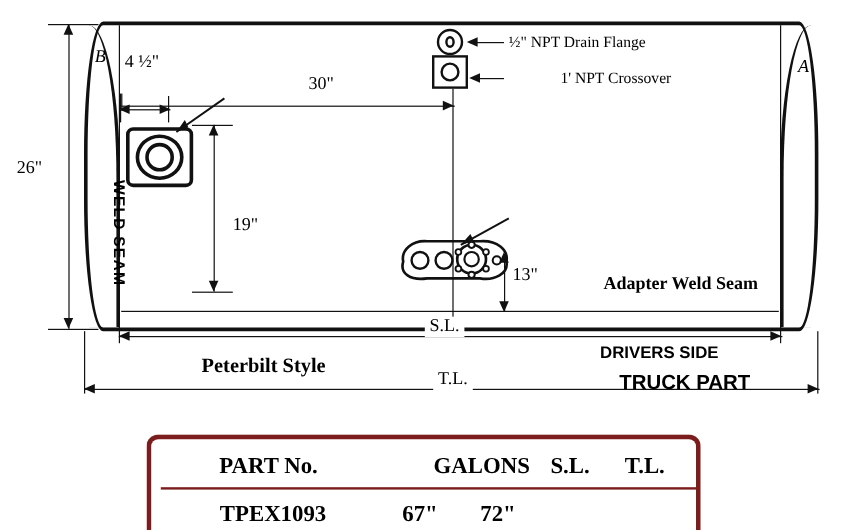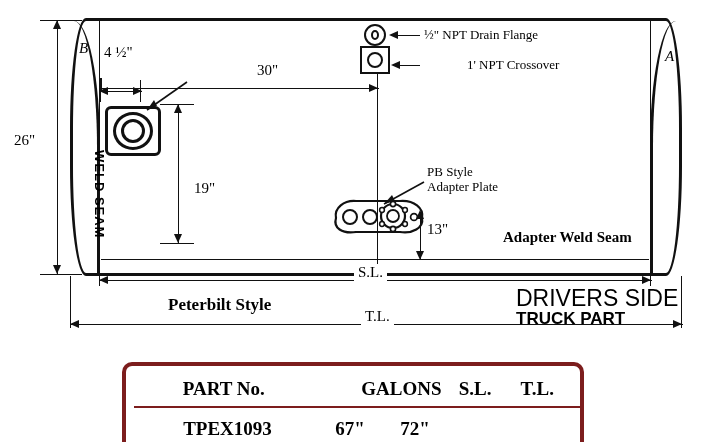--- a/index.html
+++ b/index.html
@@ -185,24 +185,20 @@
       <circle cx="75" cy="14" r="2.4" fill="#fff" stroke="#111" stroke-width="1.5"></circle>
       <circle cx="75" cy="28" r="2.4" fill="#fff" stroke="#111" stroke-width="1.5"></circle>
       <circle cx="84" cy="21" r="3.4" fill="#fff" stroke="#111" stroke-width="1.7"></circle>
     </svg>
   </div>
 
   <svg class="leader" style="left:372px;top:176px;" width="60" height="36">
     <path d="M52,6 L12,28" stroke="#111" stroke-width="1.6" fill="none"></path>
     <path d="M12,28 L23,25 L20,19 Z" fill="#111"></path>
   </svg>
-  <div class="label small-text" style="left:427px;top:164px;line-height:15px;">
-    <div>PB Style</div>
-    <div>Adapter Plate</div>
-  </div>
 
   <div class="hline thin" style="left:40px;top:20px;width:42px;"></div>
   <div class="hline thin" style="left:40px;top:274px;width:42px;"></div>
   <div class="vline" style="left:57px;top:20px;height:254px;"></div>
   <div class="arr arr-u" style="left:53px;top:20px;"></div>
   <div class="arr arr-d" style="left:53px;top:265px;"></div>
   <div class="label dim-text" style="left:14px;top:132px;">26"</div>
 
   <div class="label dim-text" style="left:104px;top:44px;">4 ½"</div>
   <div class="vline" style="left:100px;top:78px;height:24px;"></div>
@@ -239,21 +235,21 @@
   <div class="label dim-text" style="left:354px;top:264px;background:#fff;padding:0 4px;">S.L.</div>
 
   <div class="vline" style="left:70px;top:276px;height:52px;"></div>
   <div class="vline" style="left:681px;top:276px;height:52px;"></div>
   <div class="hline" style="left:70px;top:324px;width:613px;"></div>
   <div class="arr arr-l" style="left:70px;top:320px;"></div>
   <div class="arr arr-r" style="left:673px;top:320px;"></div>
   <div class="label dim-text" style="left:361px;top:308px;background:#fff;padding:0 4px;">T.L.</div>
 
   <div class="label" style="left:168px;top:295px;font-size:17px;font-weight:bold;">Peterbilt Style</div>
-  <div class="label" style="left:516px;top:285px;font-size:23px;font-weight:normal;font-family:'Liberation Sans',sans-serif;">DRIVERS SIDE</div>
+  <div class="label" style="left:500px;top:285px;font-size:14px;font-weight:bold;font-family:'Liberation Sans',sans-serif;">DRIVERS SIDE</div>
   <div class="label" style="left:516px;top:309px;font-size:17px;font-weight:bold;font-family:'Liberation Sans',sans-serif;">TRUCK PART</div>
 
   <div class="table-wrap">
     <div class="table-inner">
       <div class="trow thead">
         <span class="c1">PART No.</span>
         <span class="c2">GALONS</span>
         <span class="c3">S.L.</span>
         <span class="c4">T.L.</span>
       </div>

